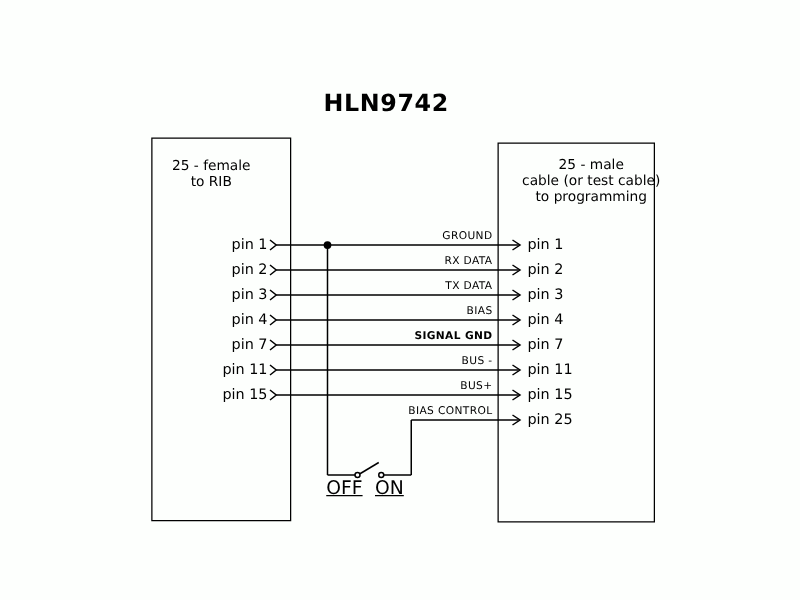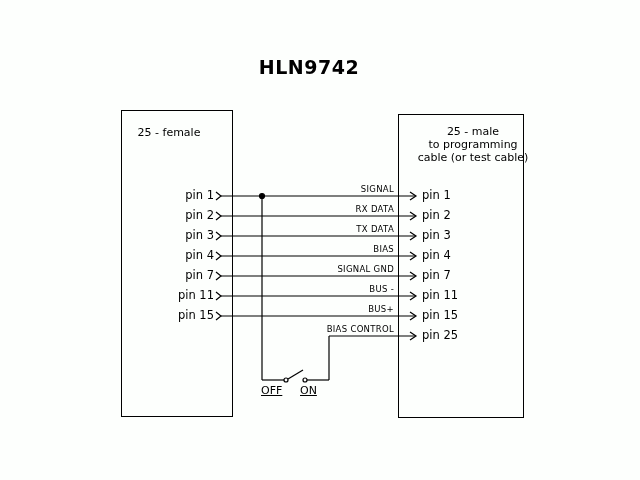--- a/index.html
+++ b/index.html
@@ -1,41 +1,42 @@
 <!DOCTYPE html>
 <html><head>
 <meta charset="utf-8">
 <style>
   html, body { margin:0; padding:0; background:#fdfffd; }
   body { width:640px; height:480px; position:relative; overflow:hidden;
          font-family:"DejaVu Sans", sans-serif; color:#000; }
-  .title { position:absolute; left:0; width:618px; top:56px; text-align:center;
+  .title { position:absolute; left:0; width:618px; top:72px; text-align:center;
            font-family:"DejaVu Sans", sans-serif; font-weight:bold; font-size:19px; letter-spacing:0.5px; }
   .box { position:absolute; border:1px solid #000; box-sizing:border-box; }
   .box-label { position:absolute; text-align:center; font-size:11px; line-height:13px; }
   svg { position:absolute; left:0; top:0; }
   .pinlbl { position:absolute; font-size:11.5px; line-height:14px; white-space:nowrap; }
   .siglbl { position:absolute; font-size:8.5px; line-height:10px; white-space:nowrap; text-align:right; letter-spacing:0.3px; }
-  .swlbl { position:absolute; font-size:11px; line-height:13px;text-decoration:underline; }
+  .swlbl { position:absolute; font-size:15px; line-height:13px;text-decoration:underline; }
 </style>
 </head>
 <body>
 
 <div class="title">HLN9742</div>
 
 <div class="box" style="left:121px; top:110px; width:112px; height:307px;"></div>
 <div class="box-label" style="left:121px; width:96px; top:126px;">
   <div>25 - female</div>
+  <div>to RIB</div>
 </div>
 
 <div class="box" style="left:398px; top:114px; width:126px; height:304px;"></div>
 <div class="box-label" style="left:398px; width:150px; top:125px;">
   <div>25 - male</div>
+  <div>cable (or test cable)</div>
   <div>to programming</div>
-  <div>cable (or test cable)</div>
 </div>
 
 <svg width="640" height="480">
   <g id="wires" stroke="#000" stroke-width="1.2" fill="none">
       <polyline points="216,192 221,196 216,200"></polyline>
       <line x1="221" y1="196" x2="415" y2="196"></line>
       <polyline points="216,212 221,216 216,220"></polyline>
       <line x1="221" y1="216" x2="415" y2="216"></line>
       <polyline points="216,232 221,236 216,240"></polyline>
       <line x1="221" y1="236" x2="415" y2="236"></line>
@@ -80,24 +81,24 @@
     <div class="pinlbl" style="left: 422px; top: 188px;">pin 1</div>
     <div class="pinlbl" style="left: 422px; top: 208px;">pin 2</div>
     <div class="pinlbl" style="left: 422px; top: 228px;">pin 3</div>
     <div class="pinlbl" style="left: 422px; top: 248px;">pin 4</div>
     <div class="pinlbl" style="left: 422px; top: 268px;">pin 7</div>
     <div class="pinlbl" style="left: 422px; top: 288px;">pin 11</div>
     <div class="pinlbl" style="left: 422px; top: 308px;">pin 15</div>
     <div class="pinlbl" style="left: 422px; top: 328px;">pin 25</div>
   </div>
 <div id="signal-labels">
-    <div class="siglbl" style="right: 246px; top: 184px;">SIGNAL</div>
+    <div class="siglbl" style="right: 246px; top: 184px;">GROUND</div>
     <div class="siglbl" style="right: 246px; top: 204px; margin-left: 40px;">RX DATA</div>
     <div class="siglbl" style="right: 246px; top: 224px;">TX DATA</div>
     <div class="siglbl" style="right: 246px; top: 244px;">BIAS</div>
-    <div class="siglbl" style="right: 246px; top: 264px;">SIGNAL GND</div>
+    <div class="siglbl" style="right: 246px; top: 264px; font-weight: bold;">SIGNAL GND</div>
     <div class="siglbl" style="right: 246px; top: 284px;">BUS -</div>
     <div class="siglbl" style="right: 246px; top: 304px;">BUS+</div>
     <div class="siglbl" style="right: 246px; top: 324px;">BIAS CONTROL</div>
   </div>
 
 <div class="swlbl" style="left:261px; top:384px;">OFF</div>
 <div class="swlbl" style="left:300px; top:384px;">ON</div>
 
 </body></html>

